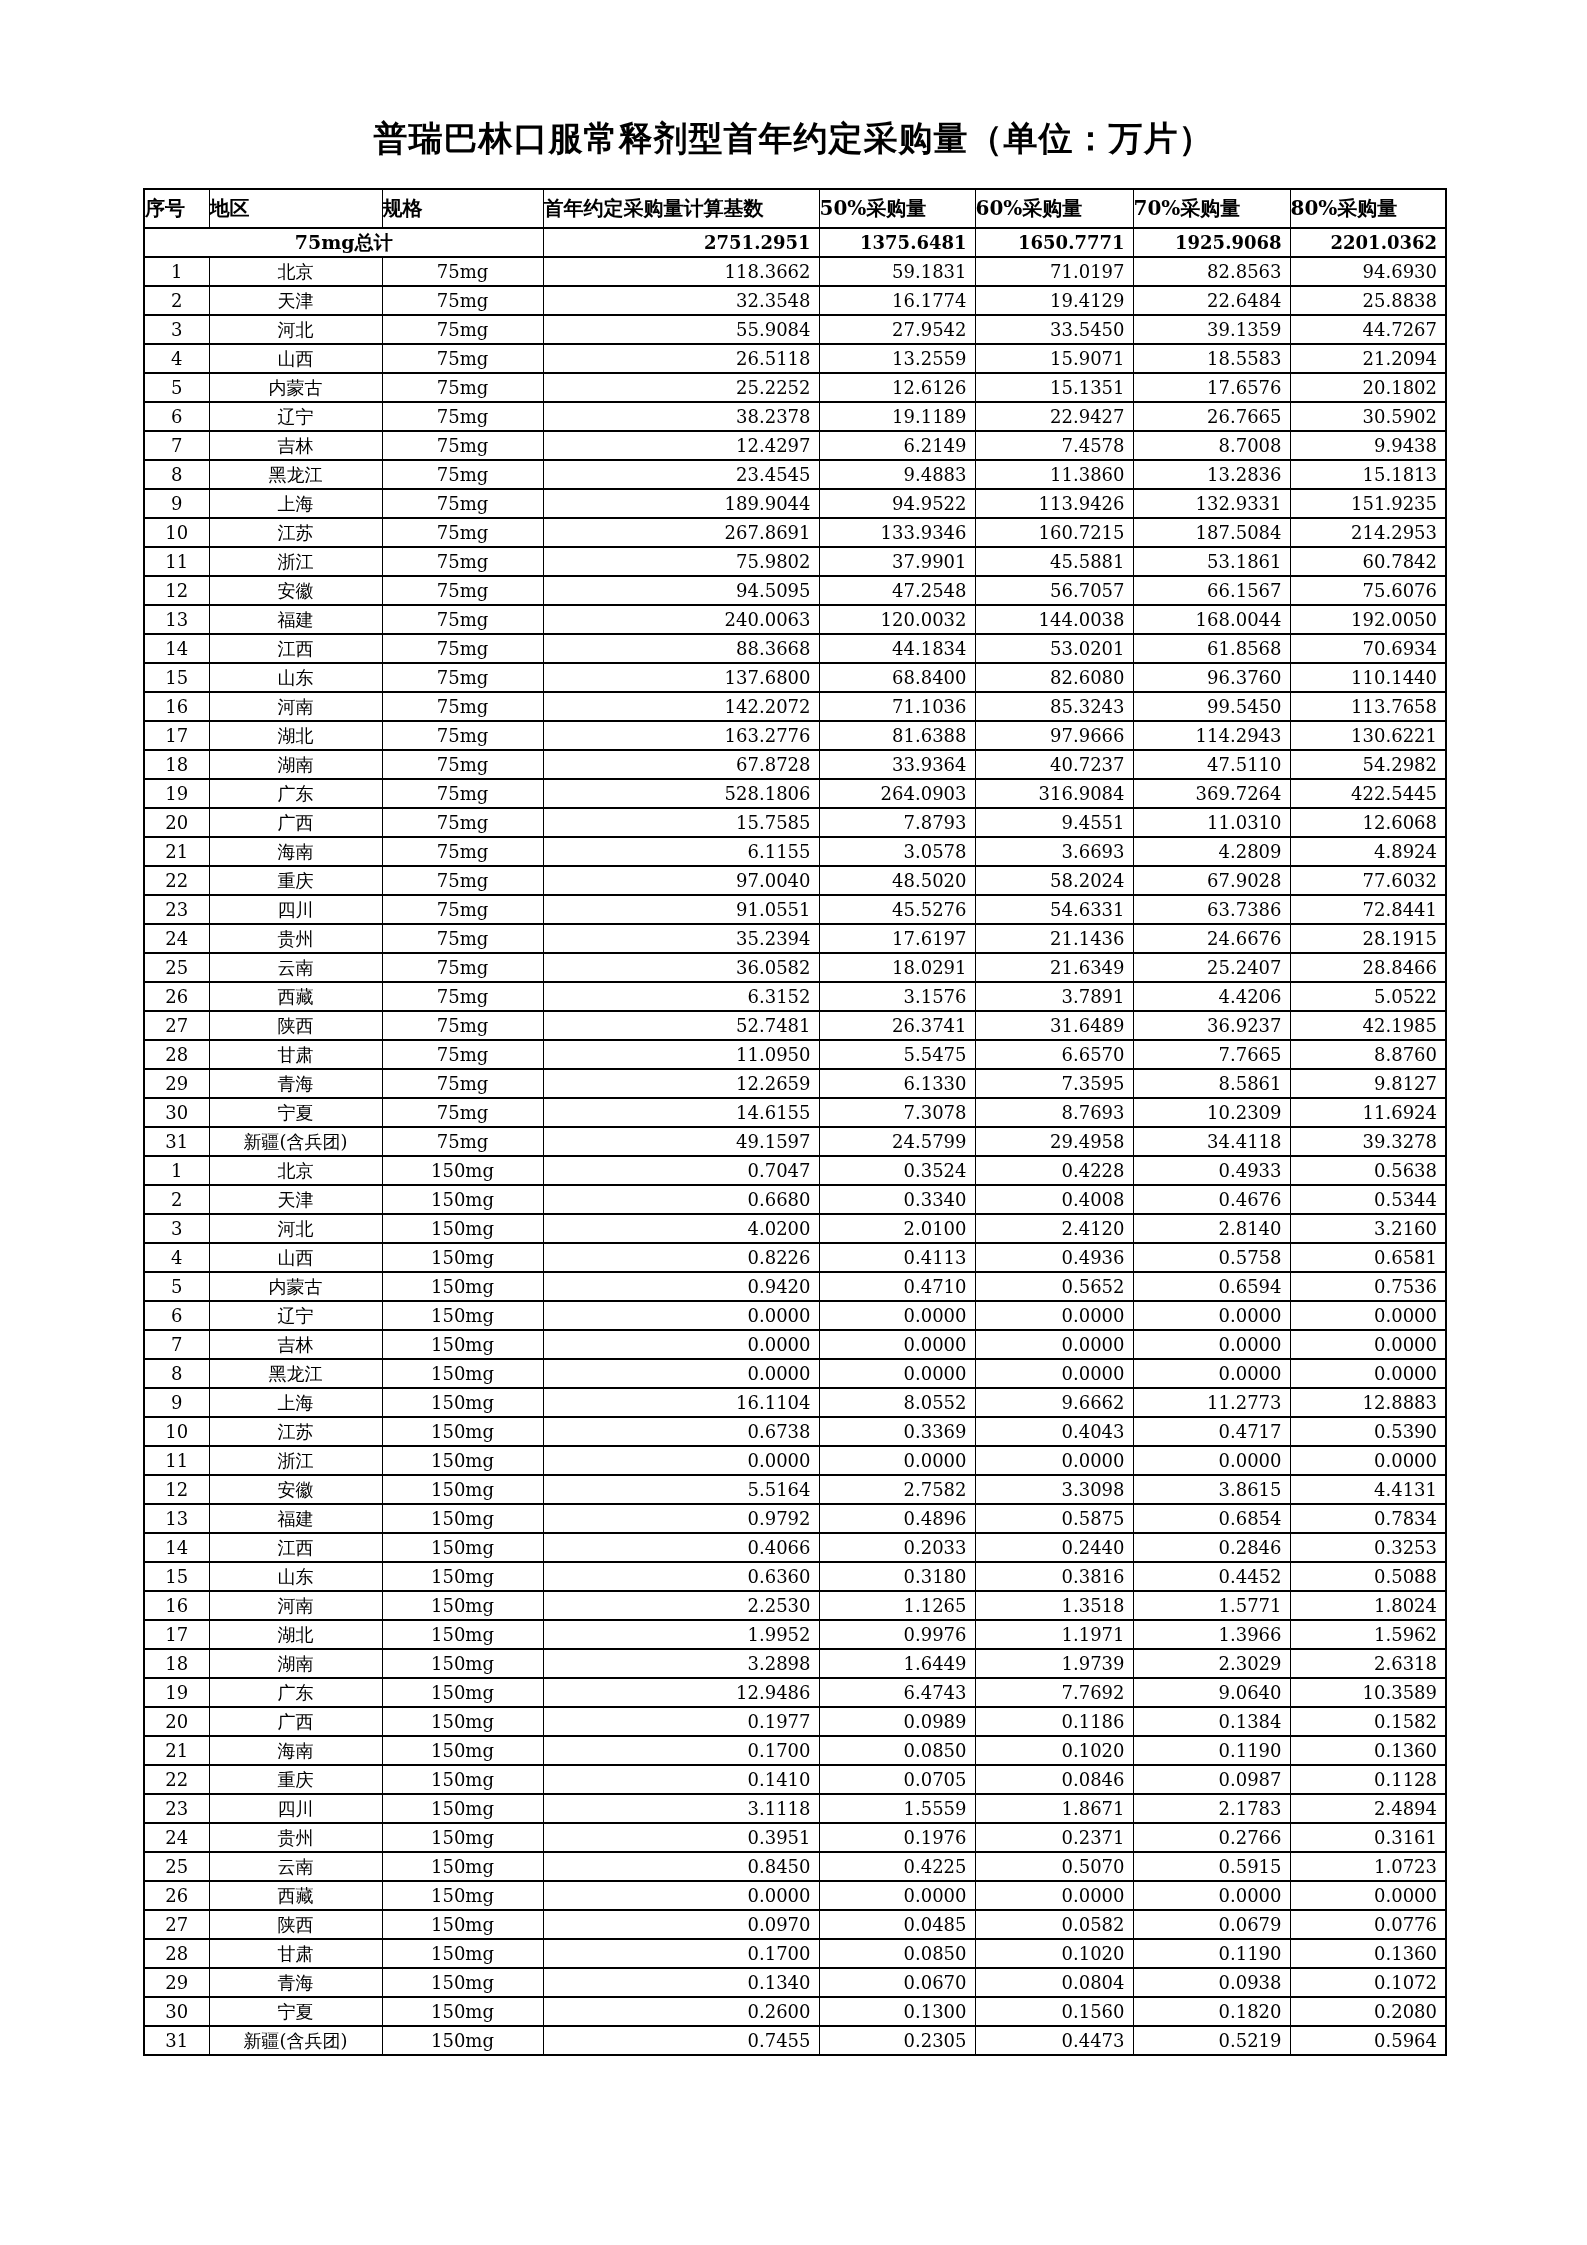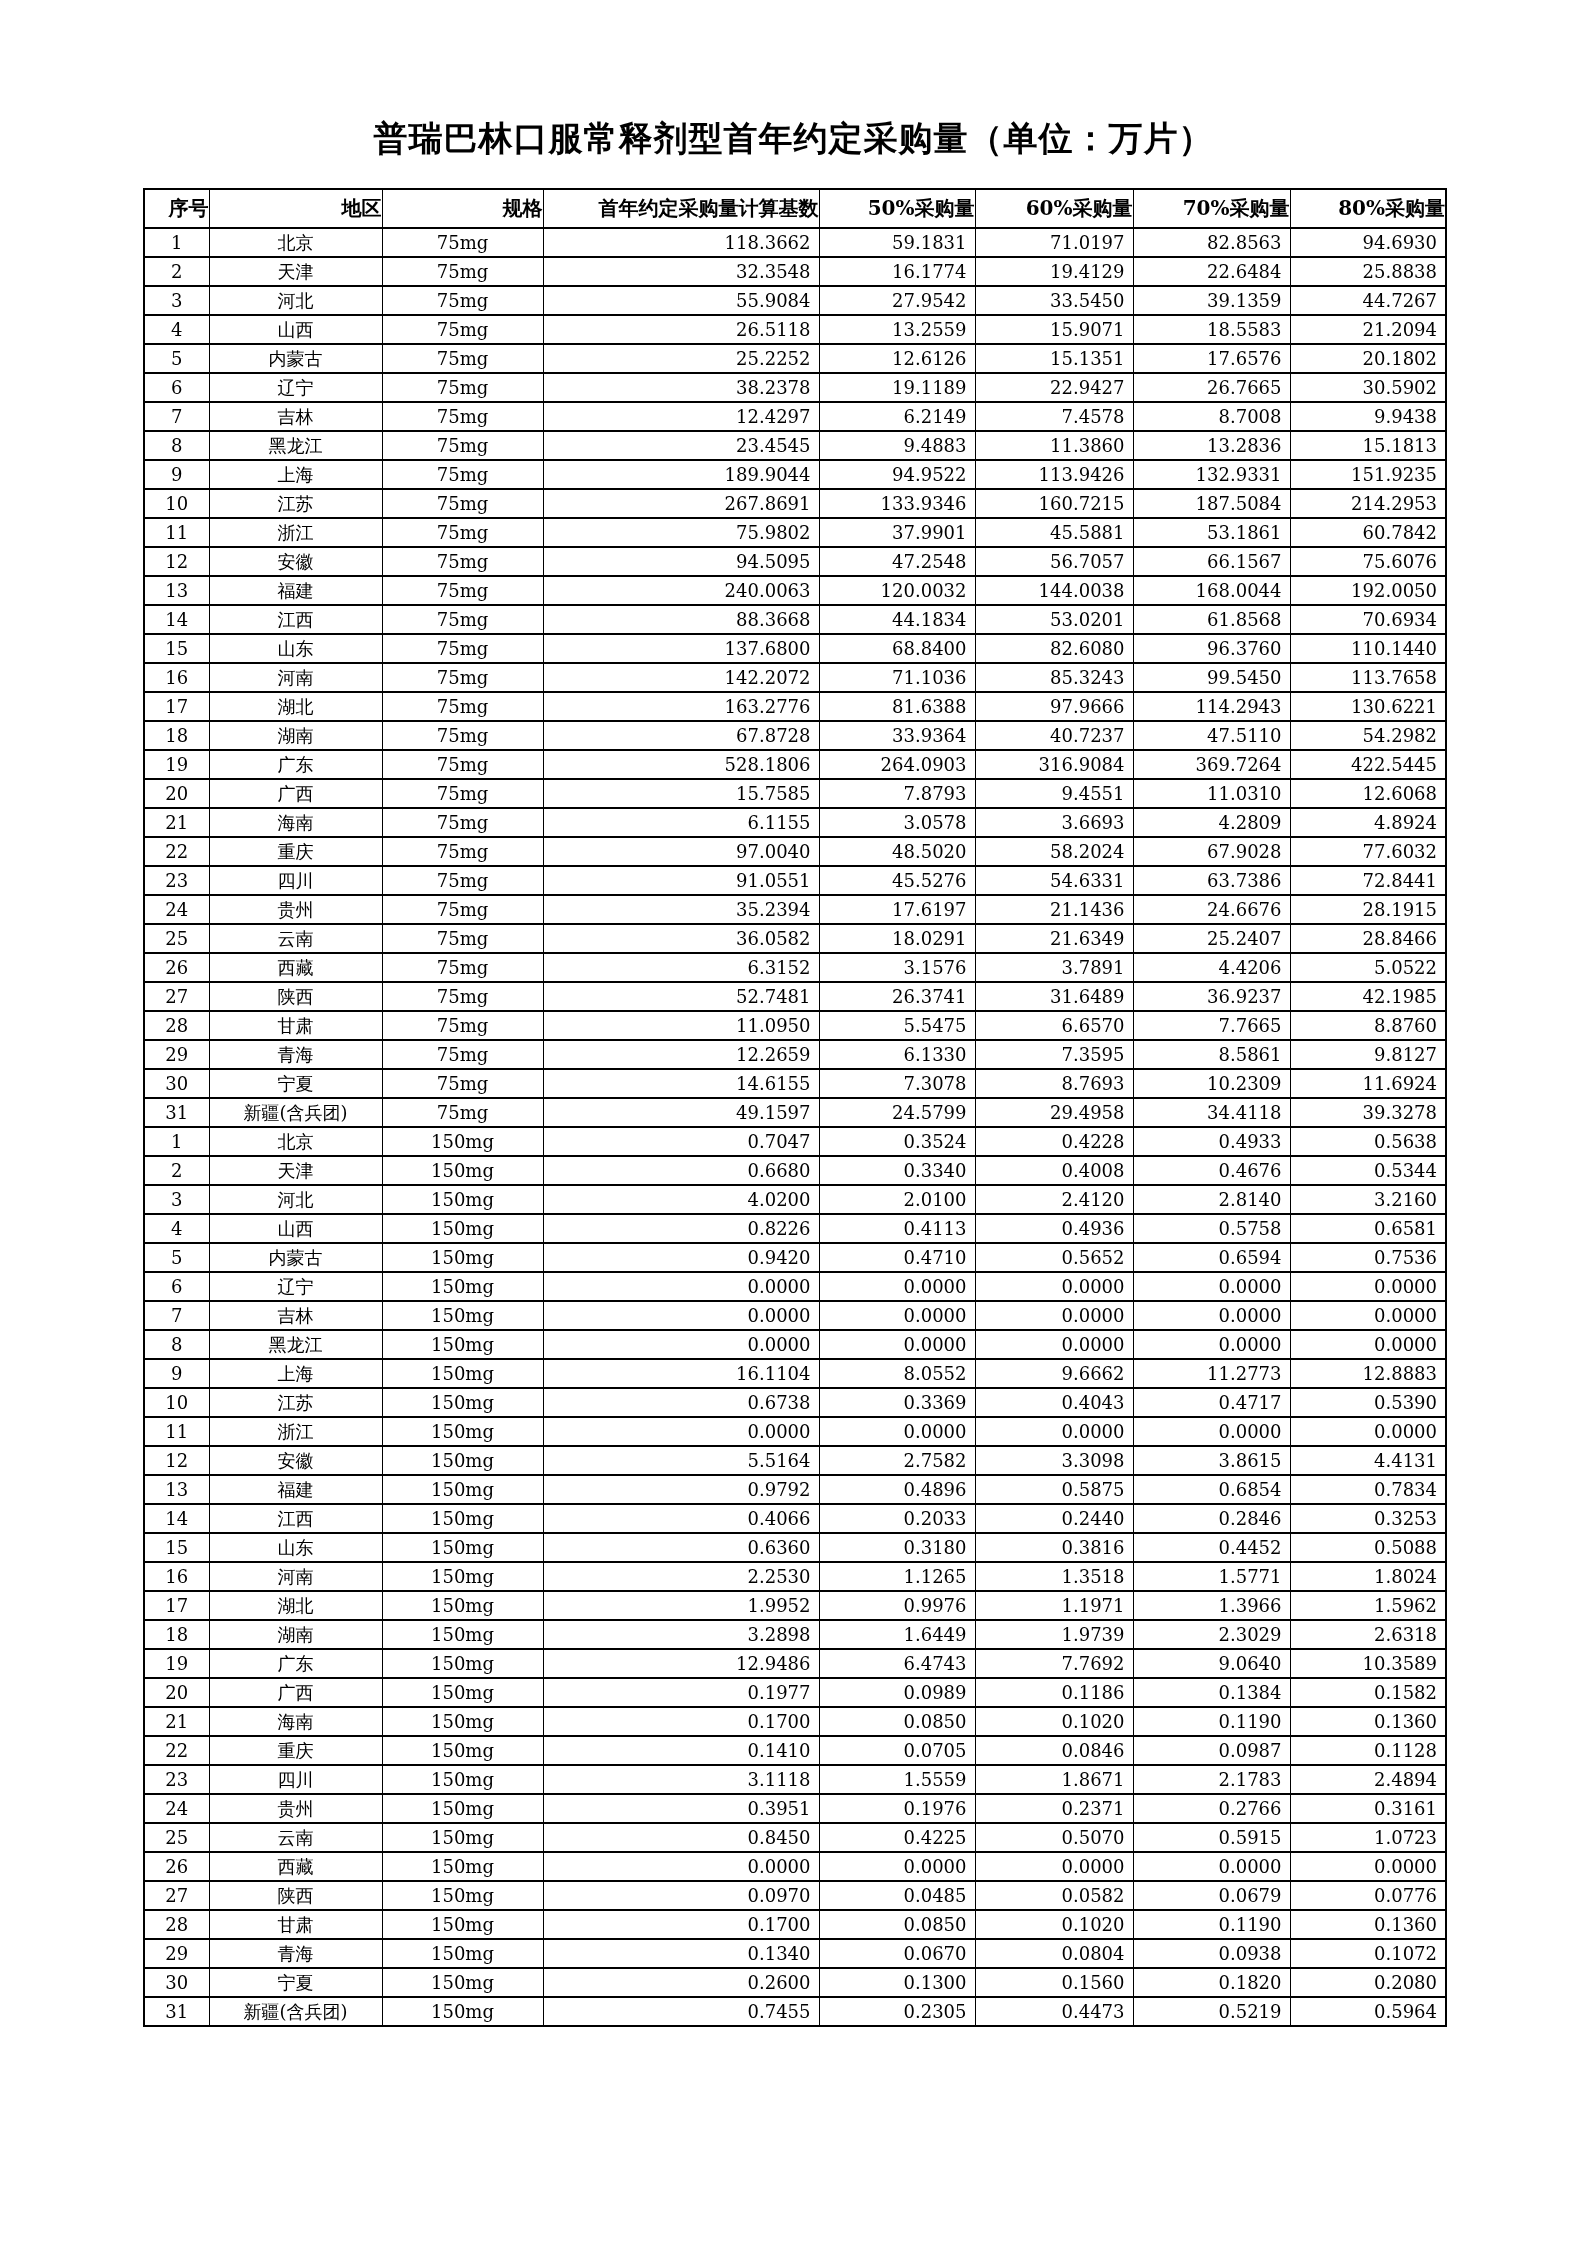--- a/index.html
+++ b/index.html
@@ -32,21 +32,21 @@
     height:27px;
     overflow:hidden;
     white-space:nowrap;
     line-height:27px;
   }
   table.proc th {
     height:37px;
     line-height:37px;
     font-size:20px;
     font-weight:bold;
-    text-align:right;
+    text-align:left;
   }
   td.ctr  { text-align:center; font-size:18px; }
   td.num  { text-align:right; padding-right:8px !important; font-size:18px; }
   tr.summary-row td { font-weight:bold; }
   td.sum-label { text-align:center; font-size:19px; font-weight:bold; }
 </style>
 </head>
 <body>
 
 <div class="page-title">普瑞巴林口服常释剂型首年约定采购量（单位：万片）</div>
@@ -68,20 +68,28 @@
       <th>地区</th>
       <th>规格</th>
       <th>首年约定采购量计算基数</th>
       <th>50%采购量</th>
       <th>60%采购量</th>
       <th>70%采购量</th>
       <th>80%采购量</th>
     </tr>
   </thead>
   <tbody>
+      <tr class="summary-row">
+        <td class="sum-label" colspan="3">75mg总计</td>
+        <td class="num">2751.2951</td>
+        <td class="num">1375.6481</td>
+        <td class="num">1650.7771</td>
+        <td class="num">1925.9068</td>
+        <td class="num">2201.0362</td>
+      </tr>
       <tr>
         <td class="ctr">1</td>
         <td class="ctr">北京</td>
         <td class="ctr">75mg</td>
         <td class="num">118.3662</td>
         <td class="num">59.1831</td>
         <td class="num">71.0197</td>
         <td class="num">82.8563</td>
         <td class="num">94.6930</td>
       </tr>

